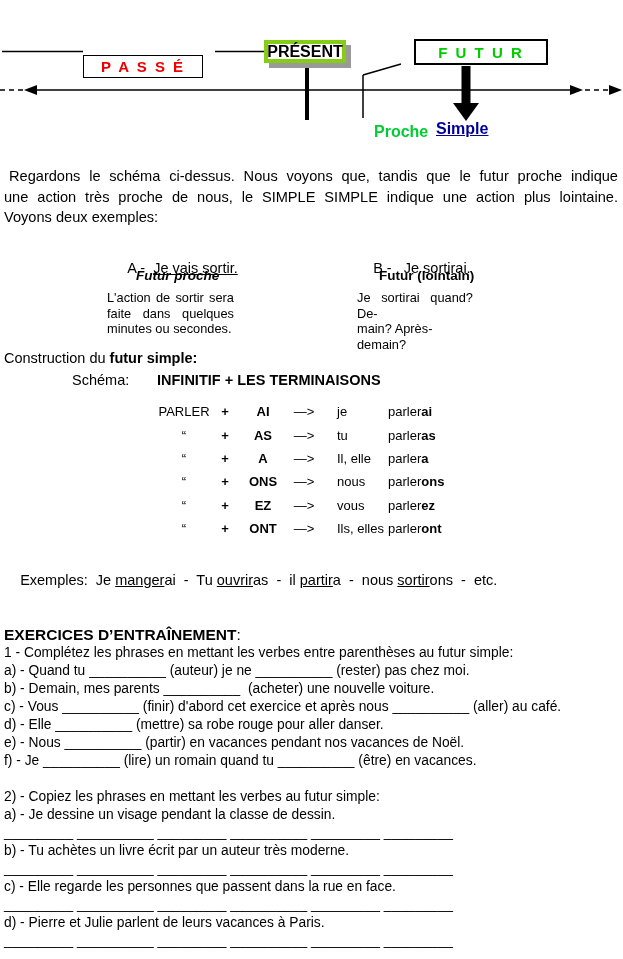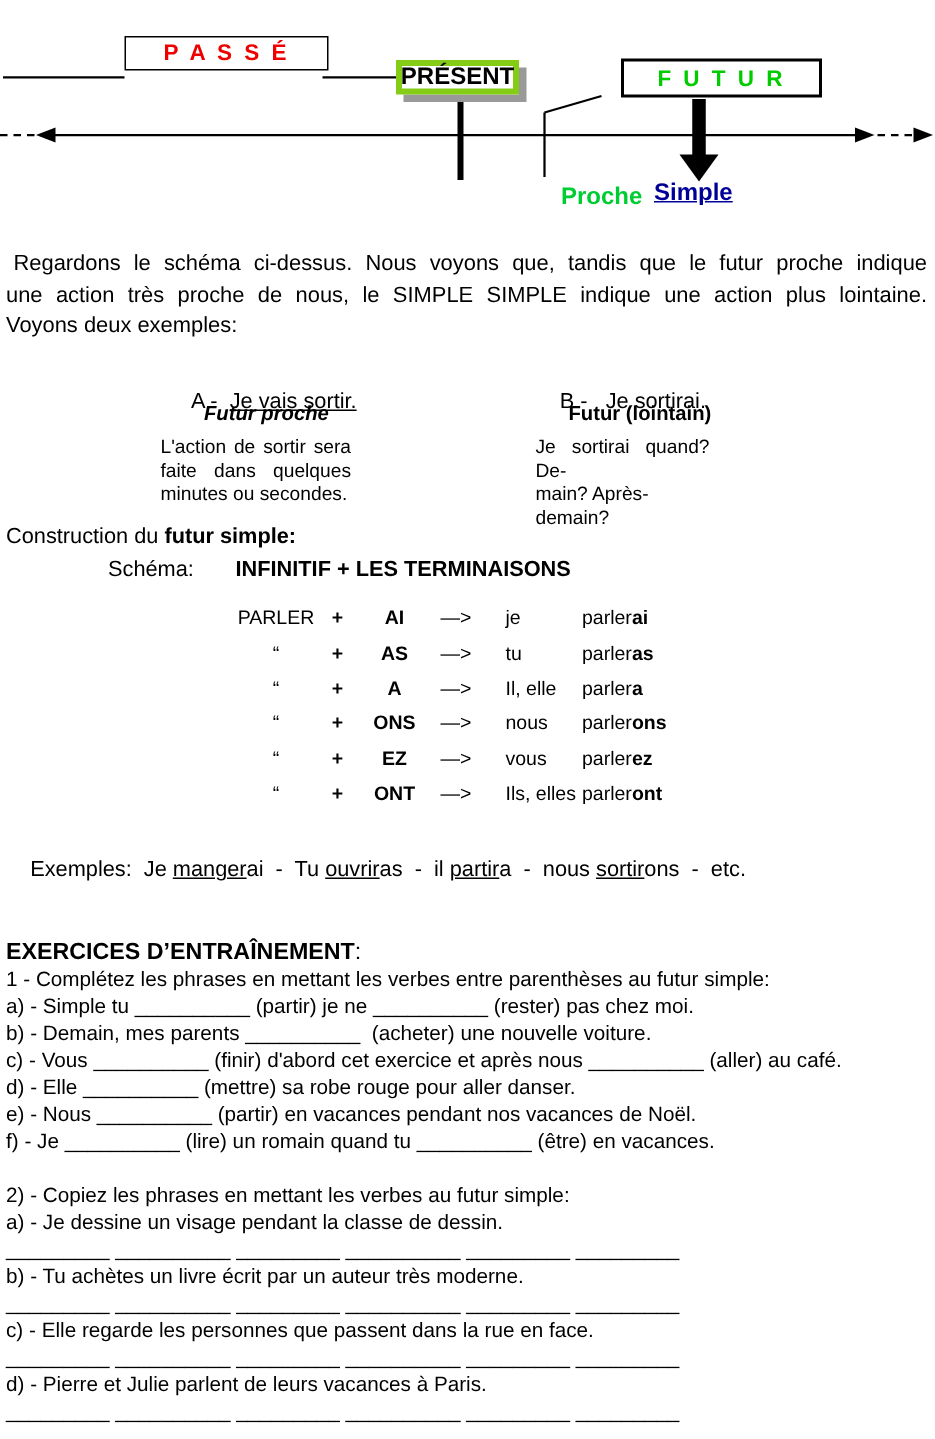--- a/index.html
+++ b/index.html
@@ -4,21 +4,21 @@
 <style>
   html,body{margin:0;padding:0;background:#fff;}
   .page{position:relative;width:623px;height:959px;background:#fff;overflow:hidden;
         font-family:"Liberation Sans",sans-serif;color:#000;}
   .abs{position:absolute;}
 
   
   .diagram-svg{position:absolute;left:0;top:0;}
   .box{position:absolute;display:flex;align-items:center;justify-content:center;
        background:#fff;font-weight:bold;box-sizing:border-box;}
-  .box-passe{left:83px;top:24px;width:136px;height:23px;border:1px solid #000;
+  .box-passe{left:83px;top:55px;width:120px;height:23px;border:1px solid #000;
              color:#ee0000;font-size:15px;letter-spacing:2px;}
   .box-present{left:264px;top:40px;width:82px;height:23px;border:4px solid #84cc16;
                box-shadow:5px 5px 0 #999;font-size:16px;}
   .box-futur{left:414px;top:39px;width:134px;height:26px;border:2px solid #000;
              color:#00cc00;font-size:15px;letter-spacing:2px;}
   .lbl-proche{left:332px;top:123px;color:#00cc33;font-weight:bold;font-size:16px;margin-left:42px;}
   .lbl-simple{left:436px;top:120px;color:#000099;font-weight:bold;font-size:16px;
               text-decoration:underline;}
 
   
@@ -188,21 +188,21 @@
   <div class="abs exemples">
     <span>Exemples:  Je </span><span class="u">manger</span><span>ai</span><span>  -  Tu </span><span class="u">ouvrir</span><span>as</span><span>  -  il </span><span class="u">partir</span><span>a</span><span>  -  nous </span><span class="u">sortir</span><span>ons</span><span>  -  etc.</span>
   </div>
 
   <div class="abs exo-heading">
     <span class="b">EXERCICES D’ENTRAÎNEMENT</span><span>:</span>
   </div>
 
   <div class="abs exo1">
     <div class="ex-line">1 - Complétez les phrases en mettant les verbes entre parenthèses au futur simple:</div>
-    <div class="ex-line">a) - Simple tu __________ (partir) je ne __________ (rester) pas chez moi.</div>
+    <div class="ex-line">a) - Quand tu __________ (auteur) je ne __________ (rester) pas chez moi.</div>
     <div class="ex-line">b) - Demain, mes parents __________  (acheter) une nouvelle voiture.</div>
     <div class="ex-line">c) - Vous __________ (finir) d'abord cet exercice et après nous __________ (aller) au café.</div>
     <div class="ex-line">d) - Elle __________ (mettre) sa robe rouge pour aller danser.</div>
     <div class="ex-line">e) - Nous __________ (partir) en vacances pendant nos vacances de Noël.</div>
     <div class="ex-line">f) - Je __________ (lire) un romain quand tu __________ (être) en vacances.</div>
   </div>
 
   <div class="abs exo2">
     <div class="ex-line">2) - Copiez les phrases en mettant les verbes au futur simple:</div>
     <div class="ex-line">a) - Je dessine un visage pendant la classe de dessin.</div>

